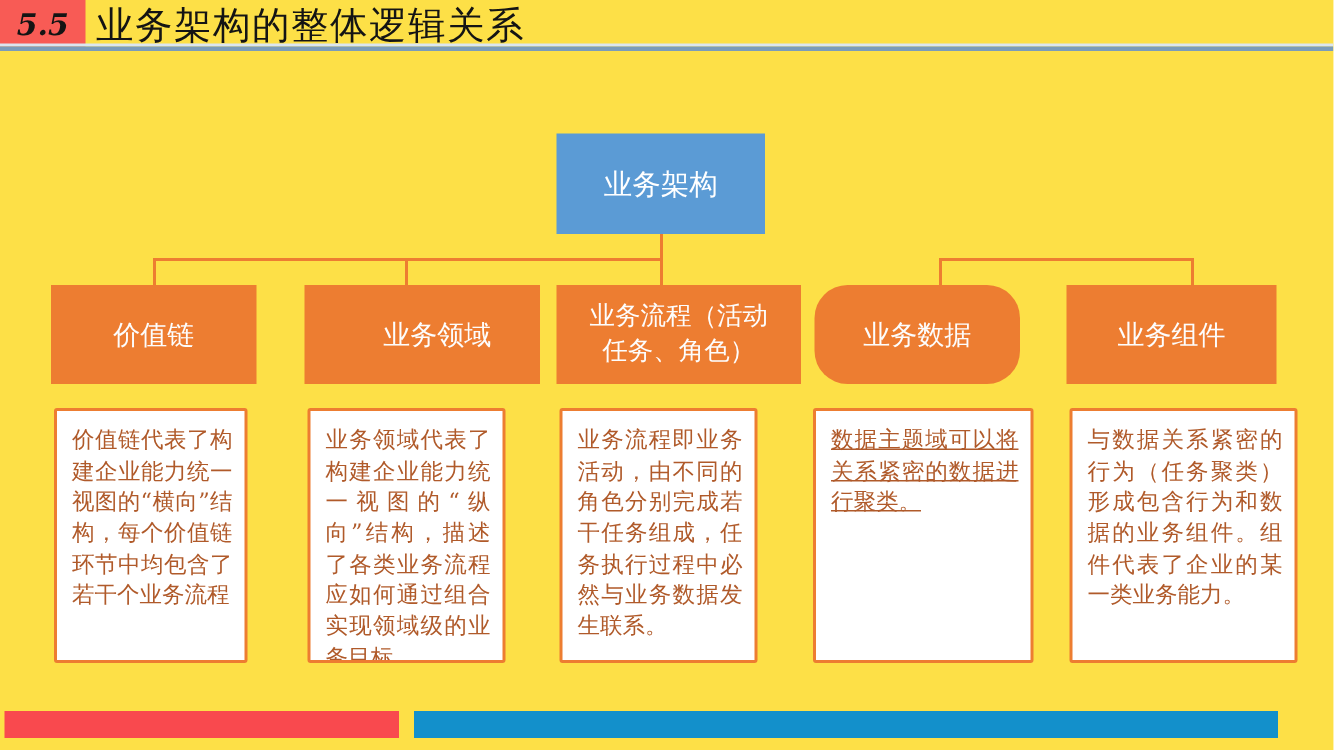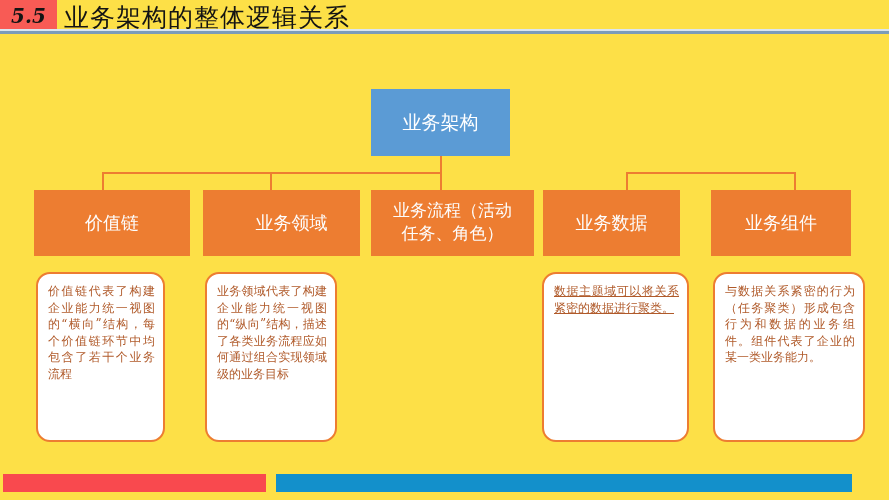--- a/index.html
+++ b/index.html
@@ -15,34 +15,34 @@
          font-size:25px;font-weight:normal;color:#141414;letter-spacing:1px;}
   .rule{position:absolute;left:0;top:31px;width:889px;height:3px;background:#7b9cba;}
   .rule-light{position:absolute;left:0;top:29px;width:889px;height:2px;background:#dbe6f0;}
 
   
   .root{position:absolute;left:371px;top:89px;width:139px;height:67px;background:#5b9bd5;
         color:#fff;font-size:19px;display:flex;align-items:center;justify-content:center;}
   .branch{position:absolute;top:190px;height:66px;background:#ed7d31;color:#fdfdfd;
           font-size:18px;display:flex;align-items:center;justify-content:center;
           text-align:center;white-space:pre-line;line-height:1.35;}
-  .b1{left:34px;width:156px;}
+  .b1{left:34px;width:137px;}
   .b2{left:203px;width:137px;padding-left:20px;}
   .b3{left:371px;width:163px;font-size:17px;}
-  .b4{left:543px;width:137px;}
+  .b4{left:543px;width:137px;border-radius:22px;}
   .b5{left:711px;width:140px;}
 
   
   .conn{position:absolute;background:#ed7d31;}
 
   
   .desc{position:absolute;top:272px;height:170px;background:#fff;border:2px solid #ed7d31;
-        border-radius:14px;box-sizing:border-box;padding:9px 8px 6px 10px;
+        border-radius:2px;box-sizing:border-box;padding:9px 8px 6px 10px;
         font-family:"DejaVu Serif","Liberation Serif",serif;
-        color:#b05a2a;font-size:12px;line-height:1.38;text-align:justify;overflow:hidden;}
+        color:#b05a2a;font-size:15px;line-height:1.38;text-align:justify;overflow:hidden;}
   .d1{left:36px;width:129px;}
   .d2{left:205px;width:132px;}
   .d3{left:373px;width:132px;}
   .d4{left:542px;width:147px;text-decoration:underline;}
   .d5{left:713px;width:152px;}
 
   
   .bar-red{position:absolute;left:3px;top:474px;width:263px;height:18px;background:#f9494e;}
   .bar-blue{position:absolute;left:276px;top:474px;width:576px;height:18px;background:#1390cb;}
 </style>
@@ -68,19 +68,20 @@
 
   <div class="branch b1">价值链</div>
   <div class="branch b2">业务领域</div>
   <div class="branch b3">业务流程（活动
 任务、角色）</div>
   <div class="branch b4">业务数据</div>
   <div class="branch b5">业务组件</div>
 
   <div class="desc d1">价值链代表了构建企业能力统一视图的“横向”结构，每个价值链环节中均包含了若干个业务流程</div>
   <div class="desc d2">业务领域代表了构建企业能力统一视图的“纵向”结构，描述了各类业务流程应如何通过组合实现领域级的业务目标</div>
+  <div class="desc d3">业务流程即业务活动，由不同的角色分别完成若干任务组成，任务执行过程中必然与业务数据发生联系。</div>
   <div class="desc d4">数据主题域可以将关系紧密的数据进行聚类。</div>
   <div class="desc d5">与数据关系紧密的行为（任务聚类）形成包含行为和数据的业务组件。组件代表了企业的某一类业务能力。</div>
 
   <div class="bar-red"></div>
   <div class="bar-blue"></div>
 
 </div>
 
 </body></html>

